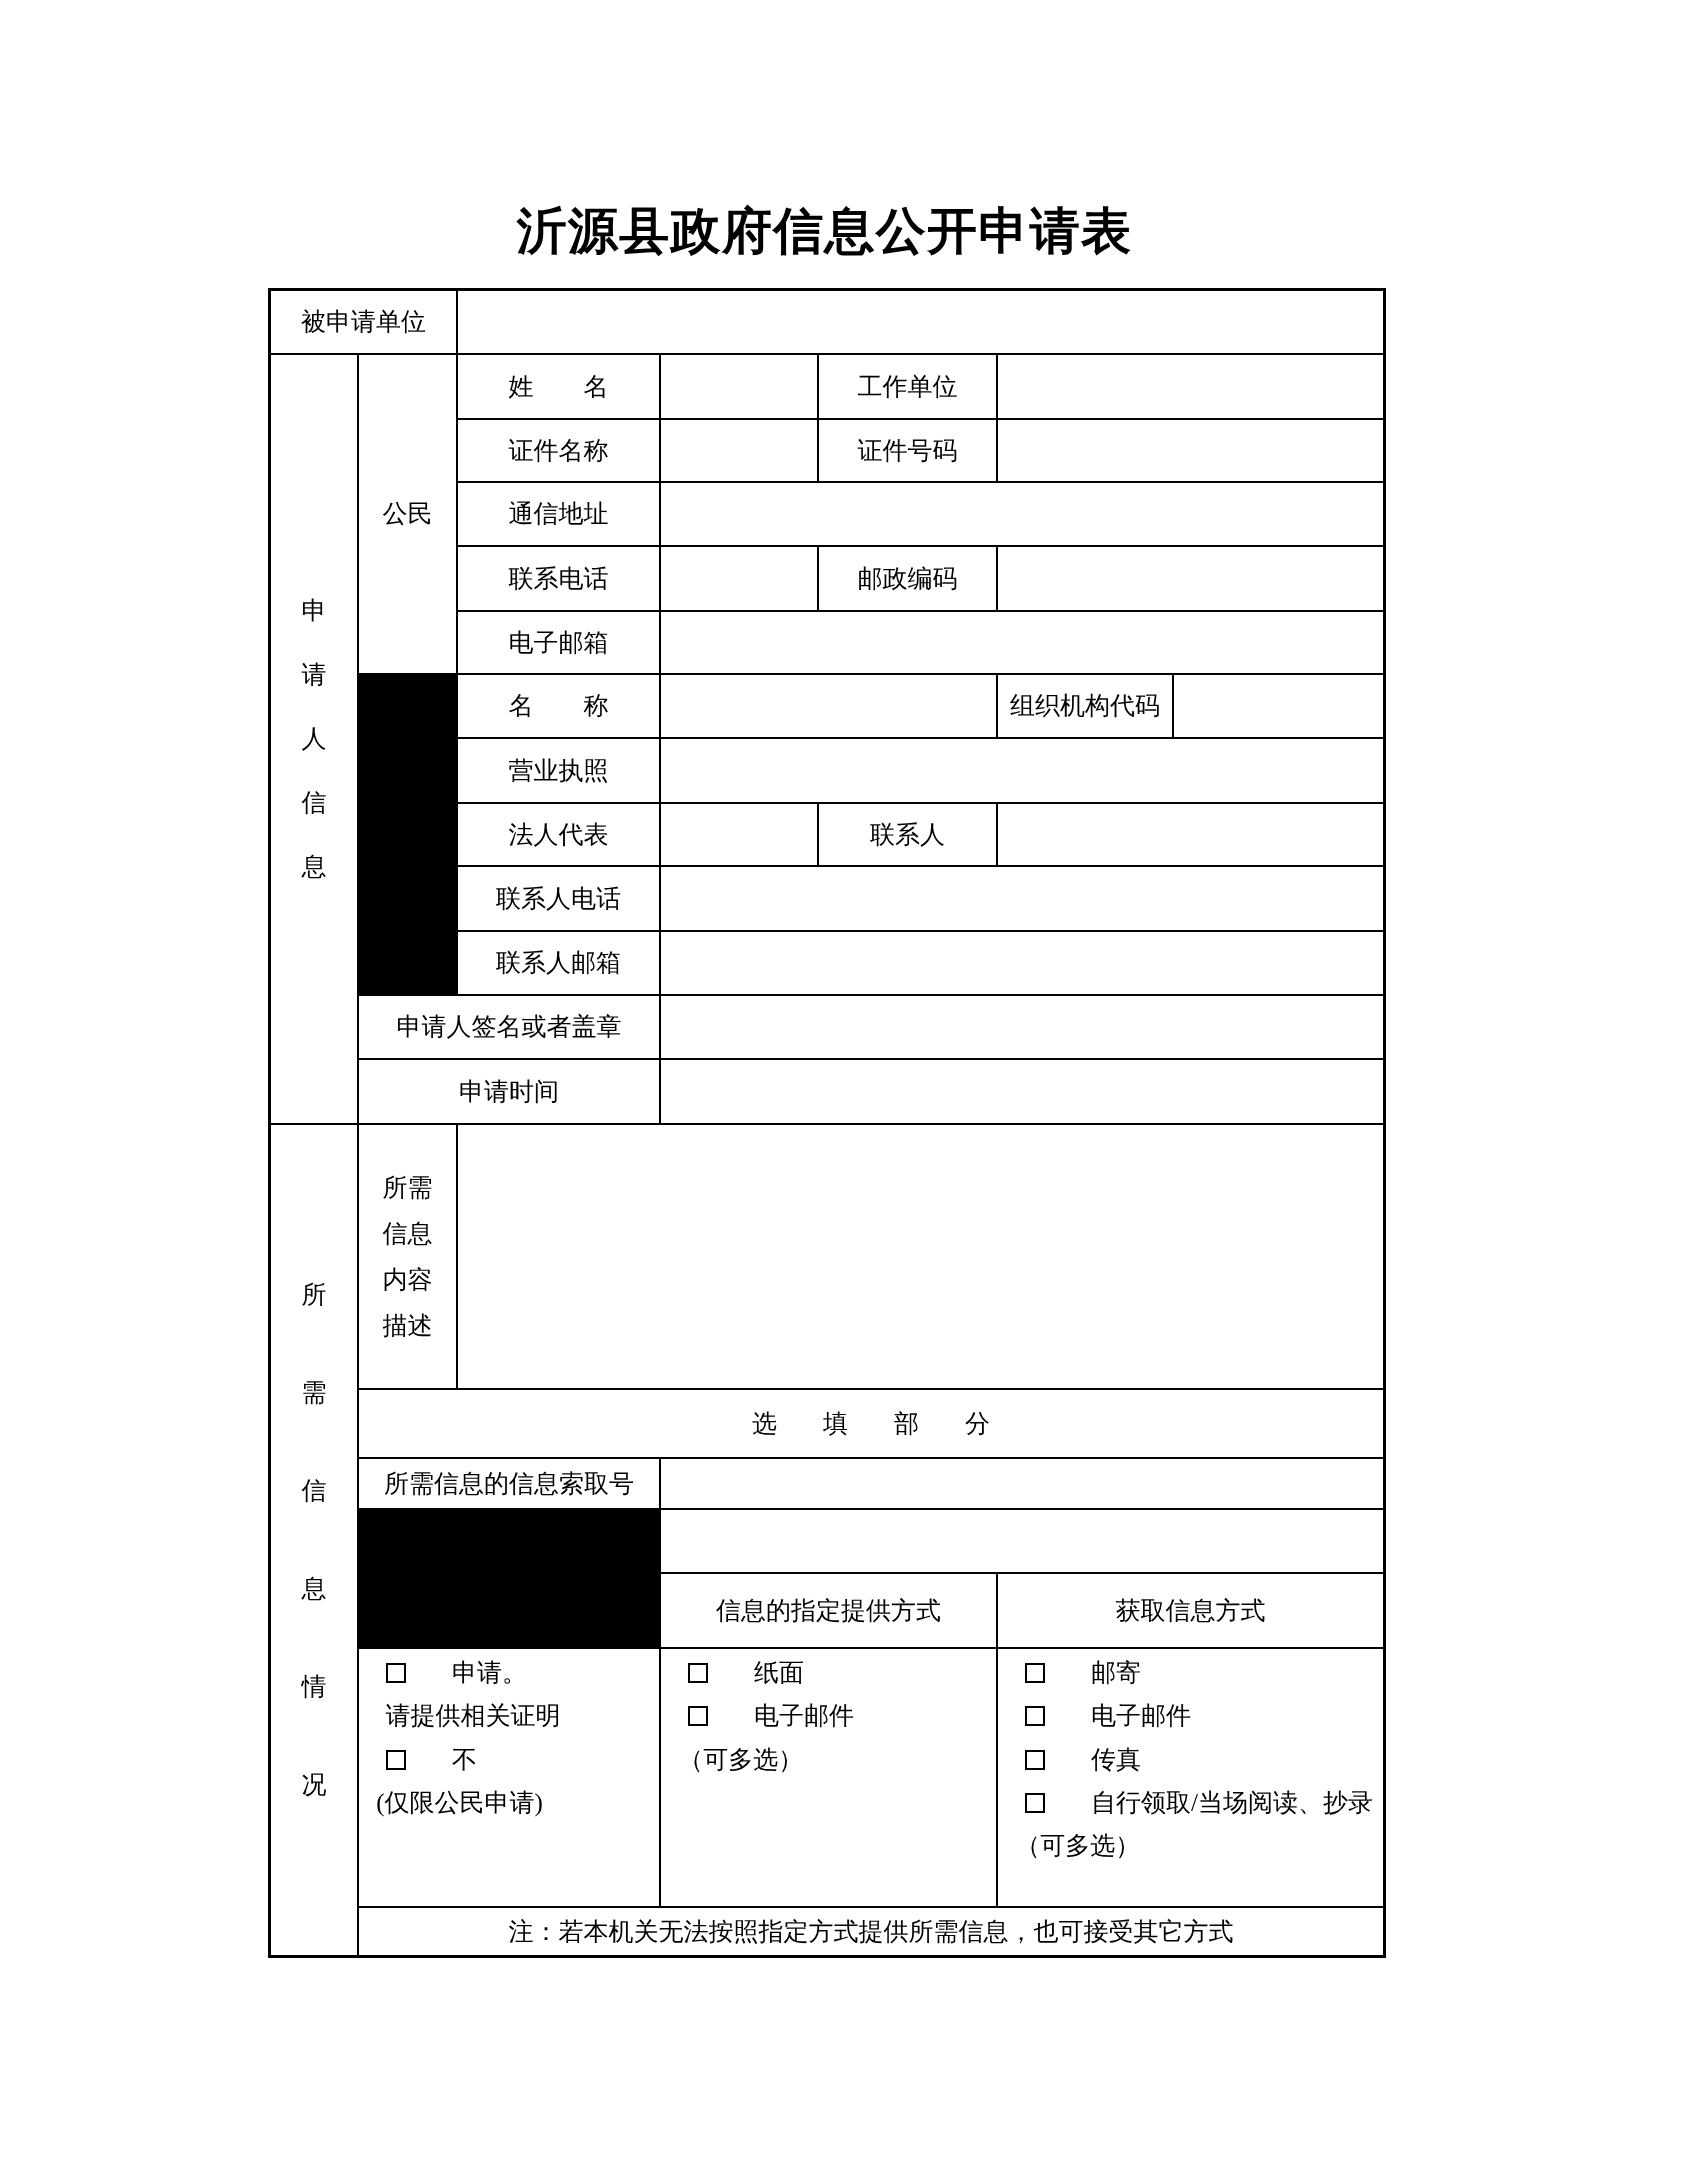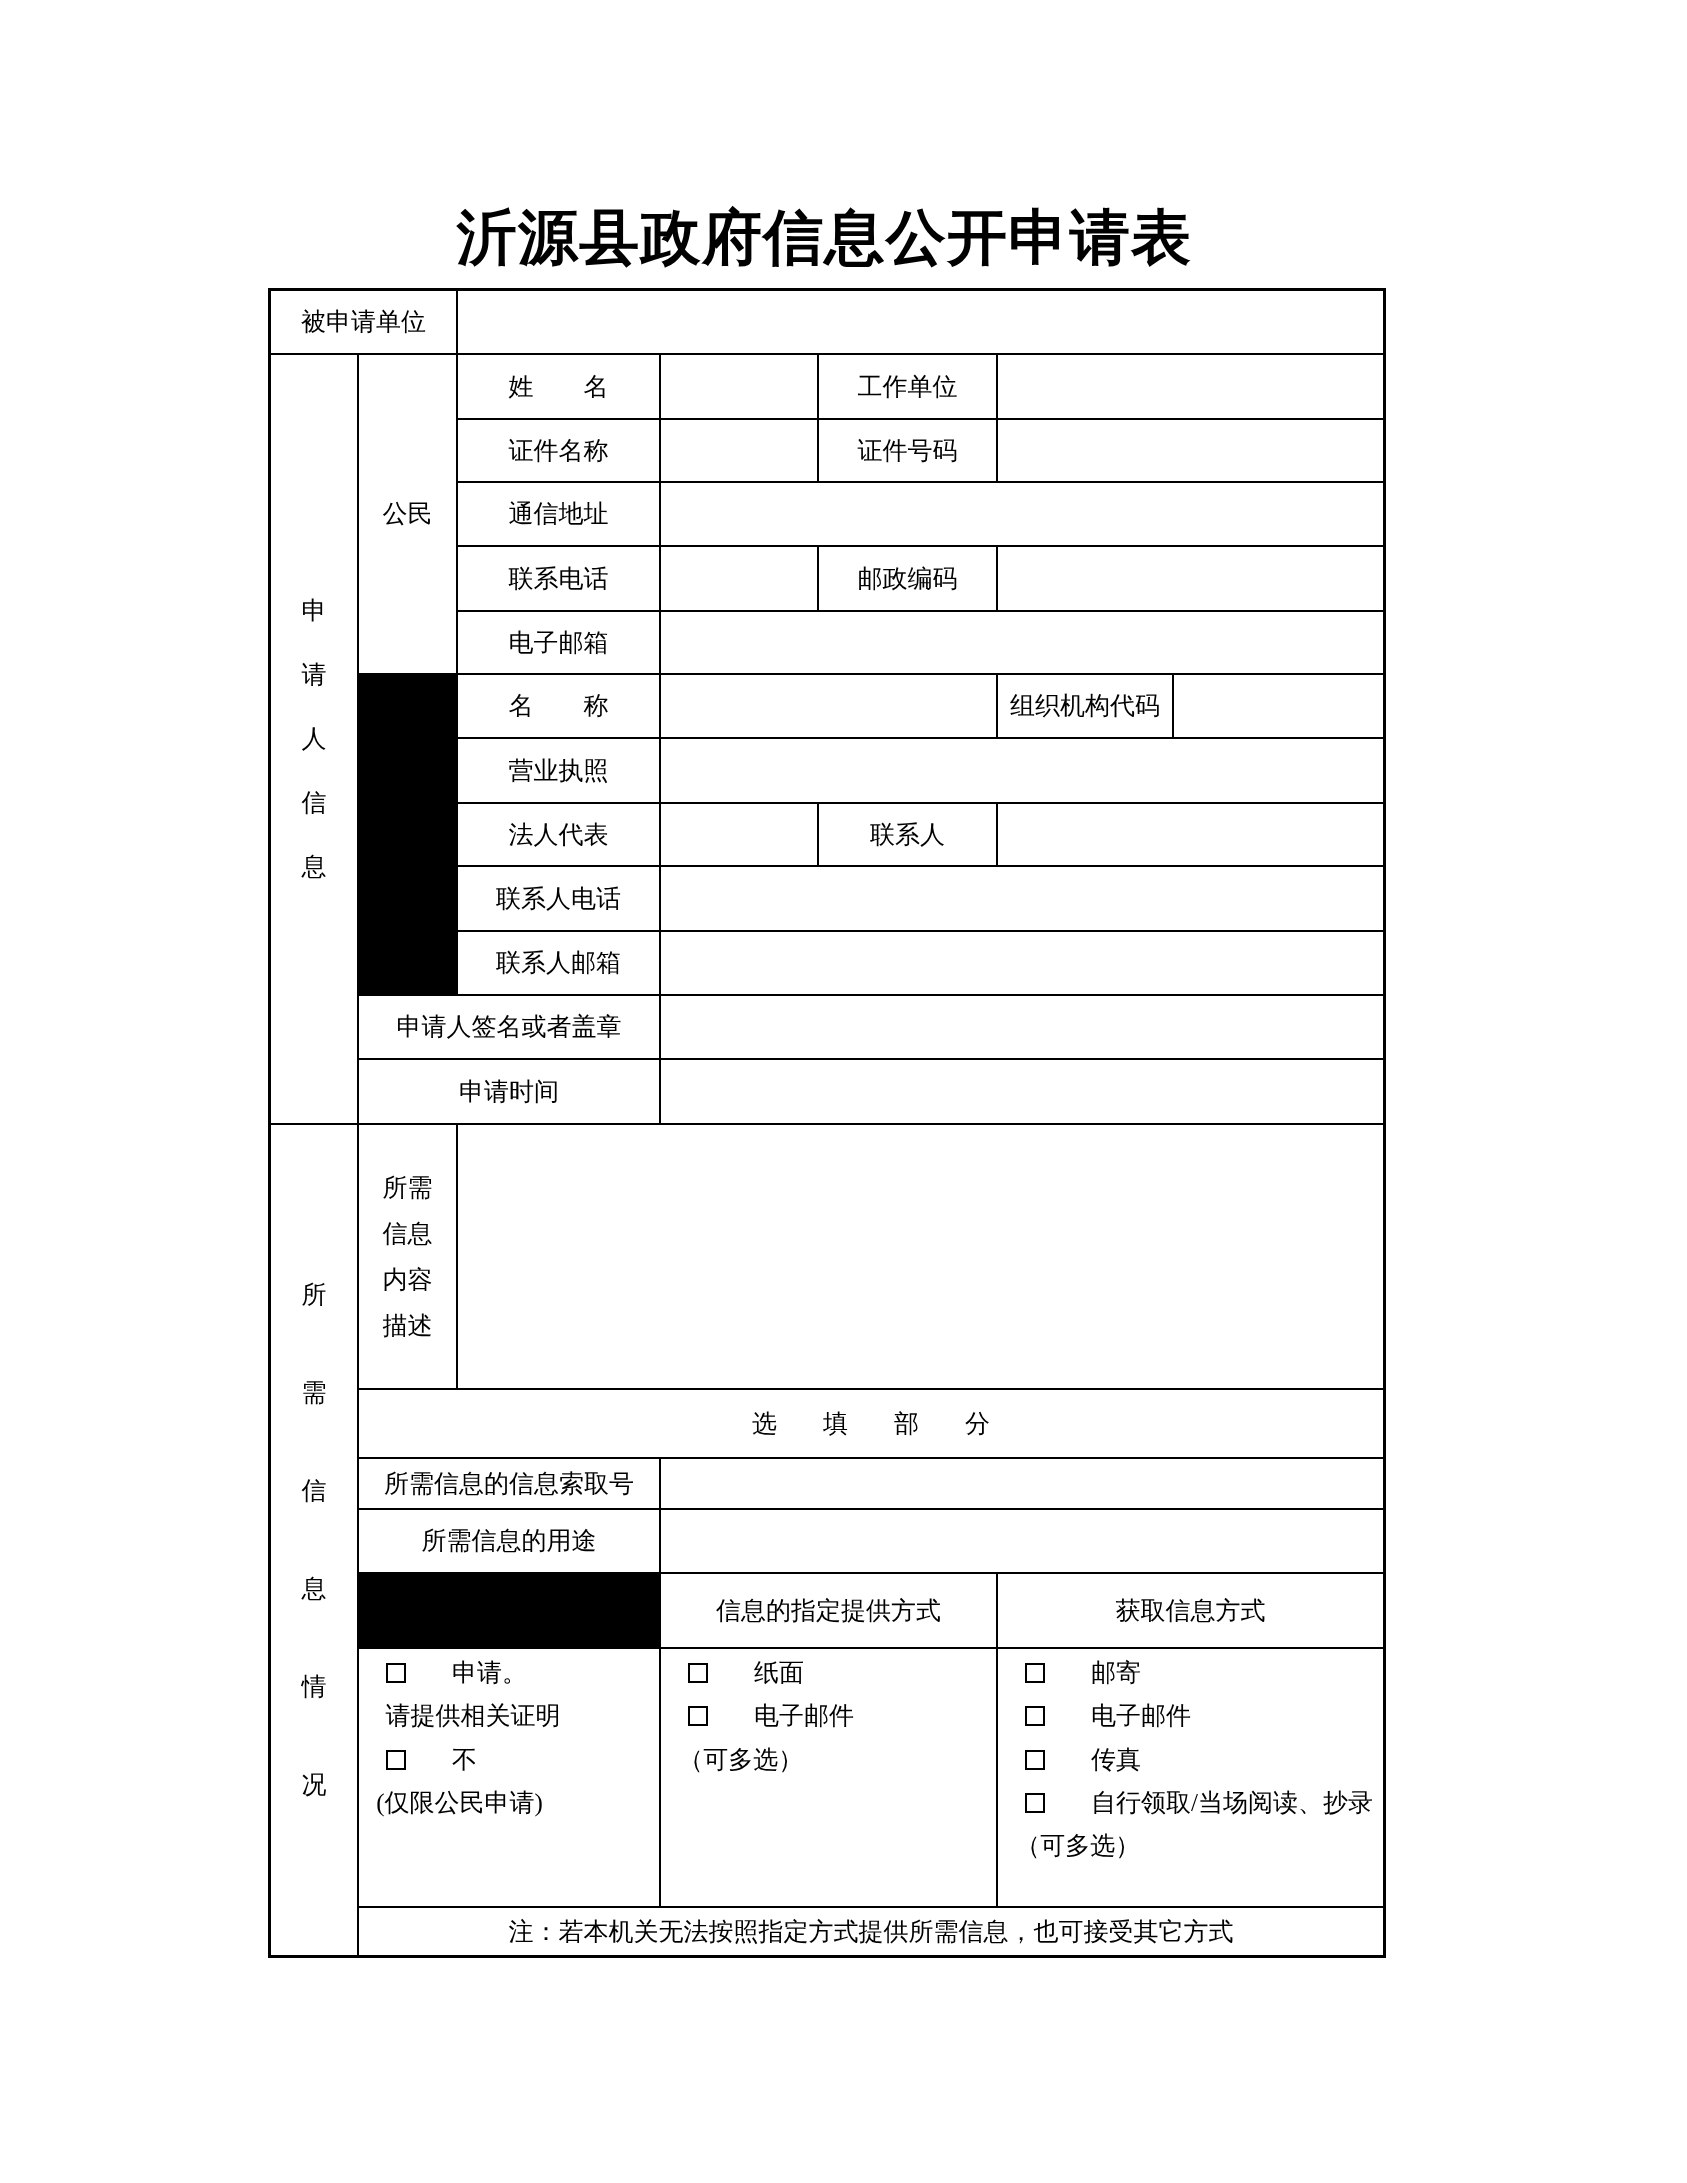--- a/index.html
+++ b/index.html
@@ -10,21 +10,21 @@
     font-family: "Liberation Serif", "DejaVu Serif", serif;
     color: #000;
   }
   .page { position: relative; width: 1687px; height: 2183px; background: #fff; overflow: hidden; }
 
   .title {
     position: absolute;
     top: 198px; left: 0;
     width: 1649px;              
     text-align: center;
-    font-size: 60px;
+    font-size: 50px;
     font-weight: bold;
     letter-spacing: 1.3px;
     margin: 0;
   }
 
   
   .form-table {
     position: absolute;
     left: 268px; top: 288px;
     display: grid;
@@ -157,21 +157,20 @@
         <div>内容</div>
         <div>描述</div>
       </div>
     <div class="cell" style="grid-area:14/3/15/8"></div>
 
     <div class="cell optional-header" style="grid-area:15/2/16/8">选填部分</div>
 
     <div class="cell" style="grid-area:16/2/17/4">所需信息的信息索取号</div>
     <div class="cell" style="grid-area:16/4/17/8"></div>
 
-    <div class="cell" style="grid-area:17/2/18/4">所需信息的用途</div>
     <div class="cell" style="grid-area:17/4/18/8"></div>
 
     <div class="cell" style="grid-area:18/4/19/6">信息的指定提供方式</div>
     <div class="cell" style="grid-area:18/6/19/8">获取信息方式</div>
 
     <div class="cell opts" style="grid-area:19/2/20/4">
       <div class="opt">
         <span class="cbx"></span>
         <span>申请。</span>
       </div>

